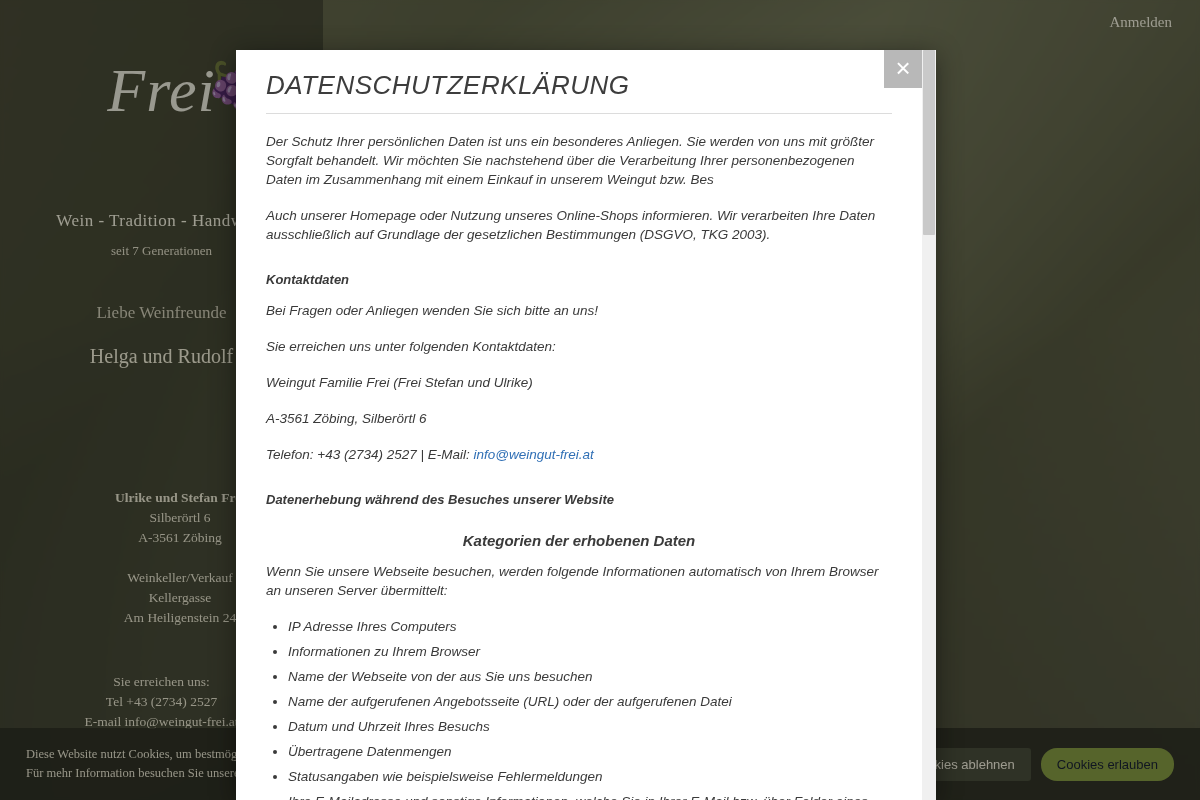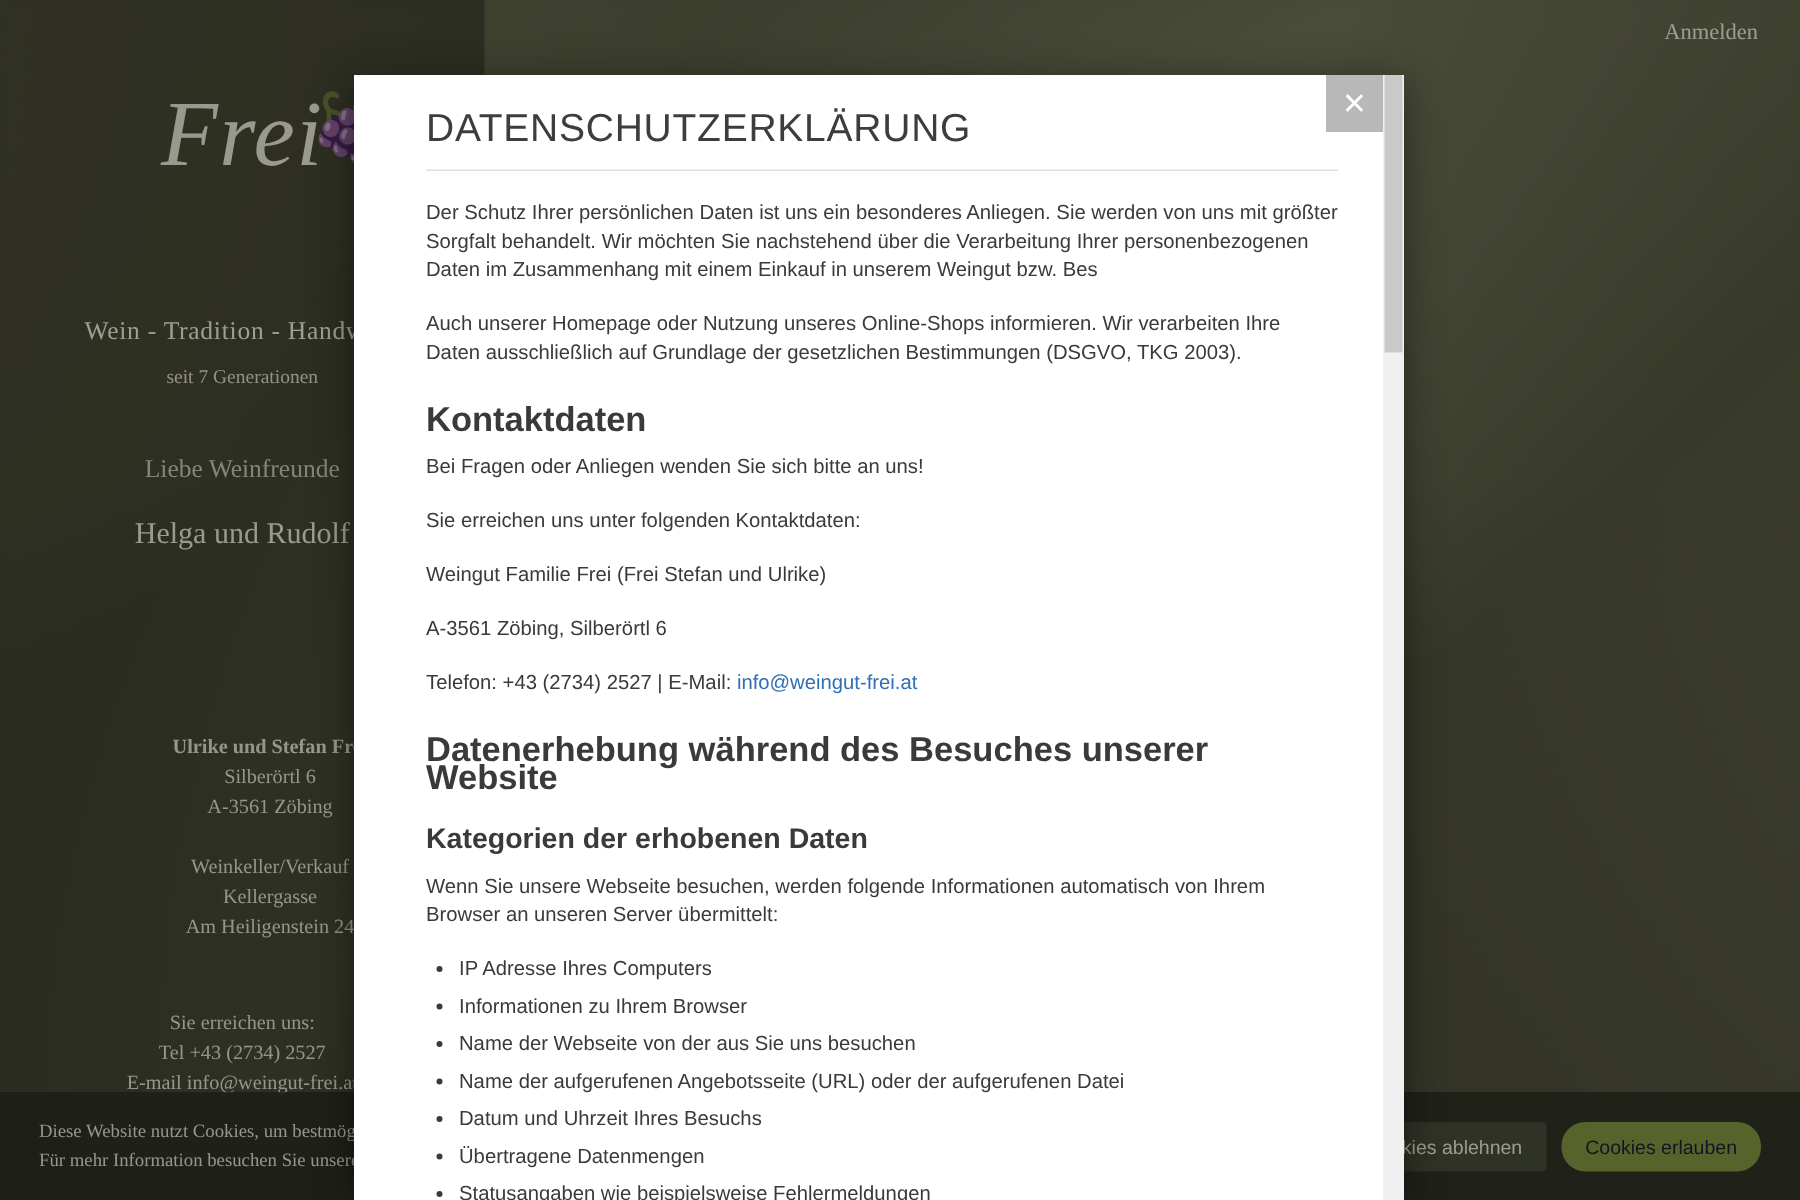--- a/index.html
+++ b/index.html
@@ -218,52 +218,54 @@
     left: 1px;
     width: 12px;
     height: 185px;
     background: #c9c9c9;
     border-radius: 1px;
   }
   .modal-body {
     position: absolute;
     inset: 0 14px 0 0;
     overflow: hidden;
-    padding: 18px 30px 0 48px;
+    padding: 18px 30px 0 30px;
     box-sizing: border-box;
     color: #3a3a3a;
     font-size: 13.5px;
     line-height: 19px;
     font-family: "Liberation Sans", sans-serif;
+    font-style: italic;
   }
   .modal-title {
     font-size: 26px;
     font-weight: normal;
     letter-spacing: .5px;
     color: #3d3d3d;
     margin: 8px 0 18px 0;
     font-family: "Liberation Sans", sans-serif;
   }
   .rule {
     border: 0;
     border-top: 1px solid #dcdcdc;
     margin: 0 0 18px 0;
   }
   .modal-body p { margin: 0 0 17px 0; }
   .modal-body h2 {
-    font-size: 23px;
+    font-size: 13px;
     font-weight: bold;
     margin: 26px 0 12px 0;
     color: #3a3a3a;
   }
   .modal-body h3 {
-    font-size: 19px;
+    font-size: 15px;
     font-weight: bold;
     margin: 22px 0 12px 0;
     color: #3a3a3a;
+    text-align: center;
   }
   .modal-body a { color: #2f6fb5; text-decoration: none; }
   .modal-body ul {
     margin: 0 0 10px 0;
     padding-left: 22px;
   }
   .modal-body li { margin-bottom: 6px; }
 </style>
 </head>
 <body>

